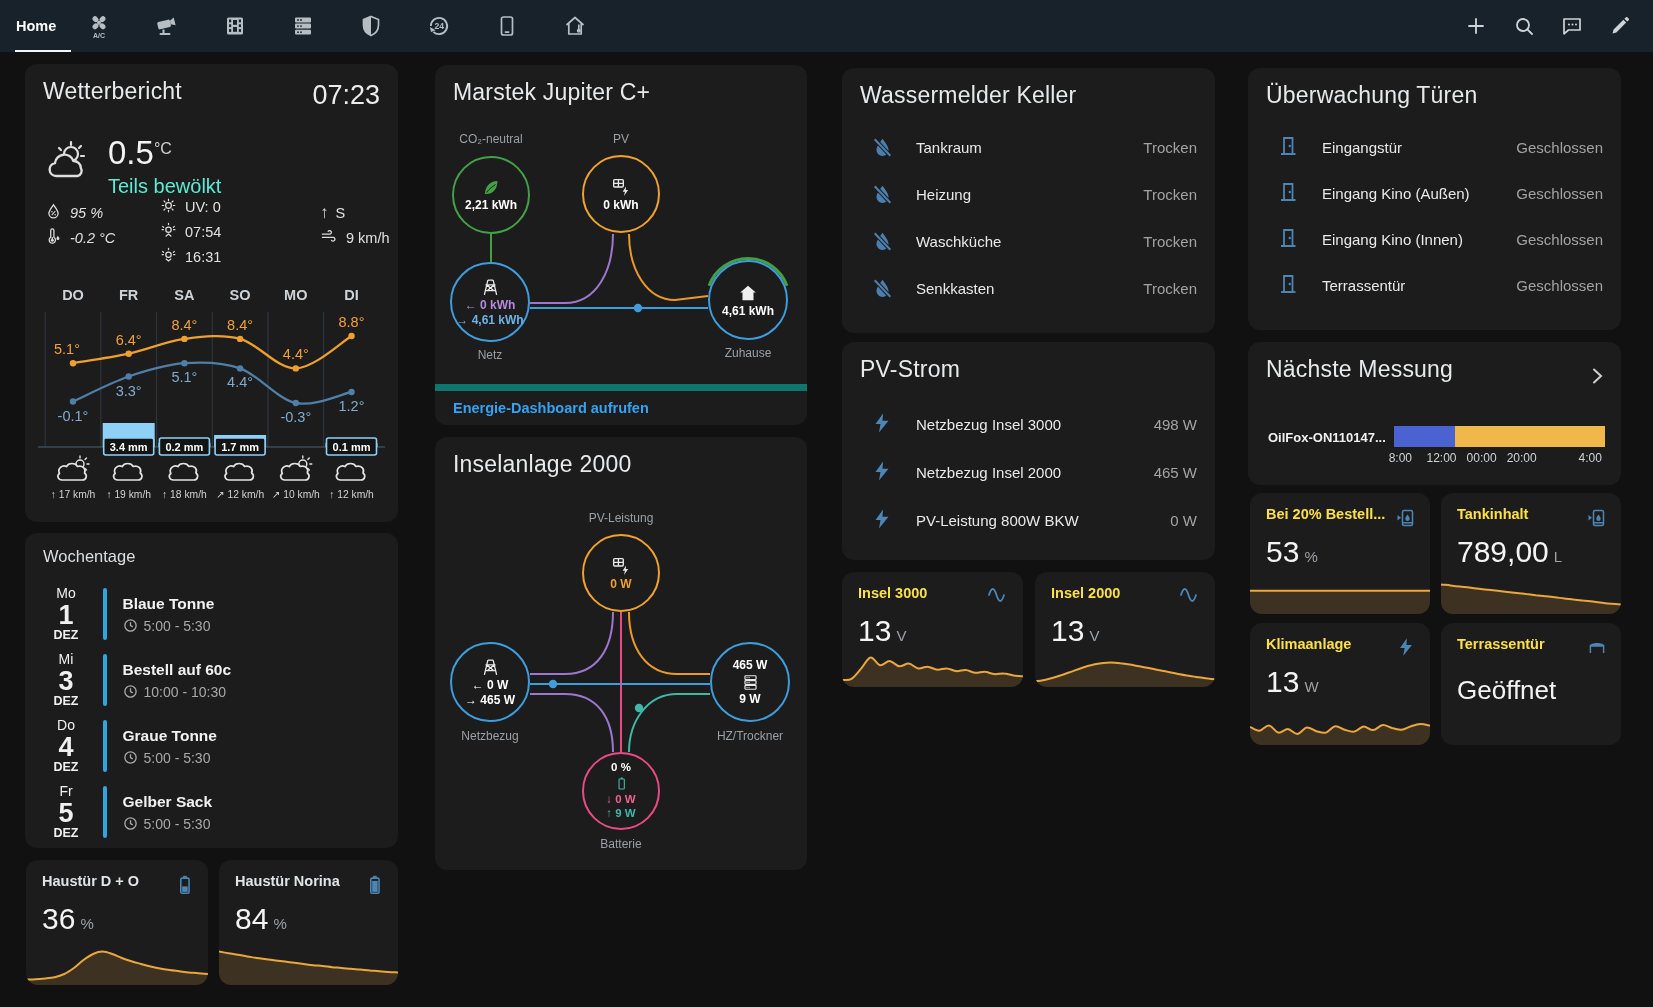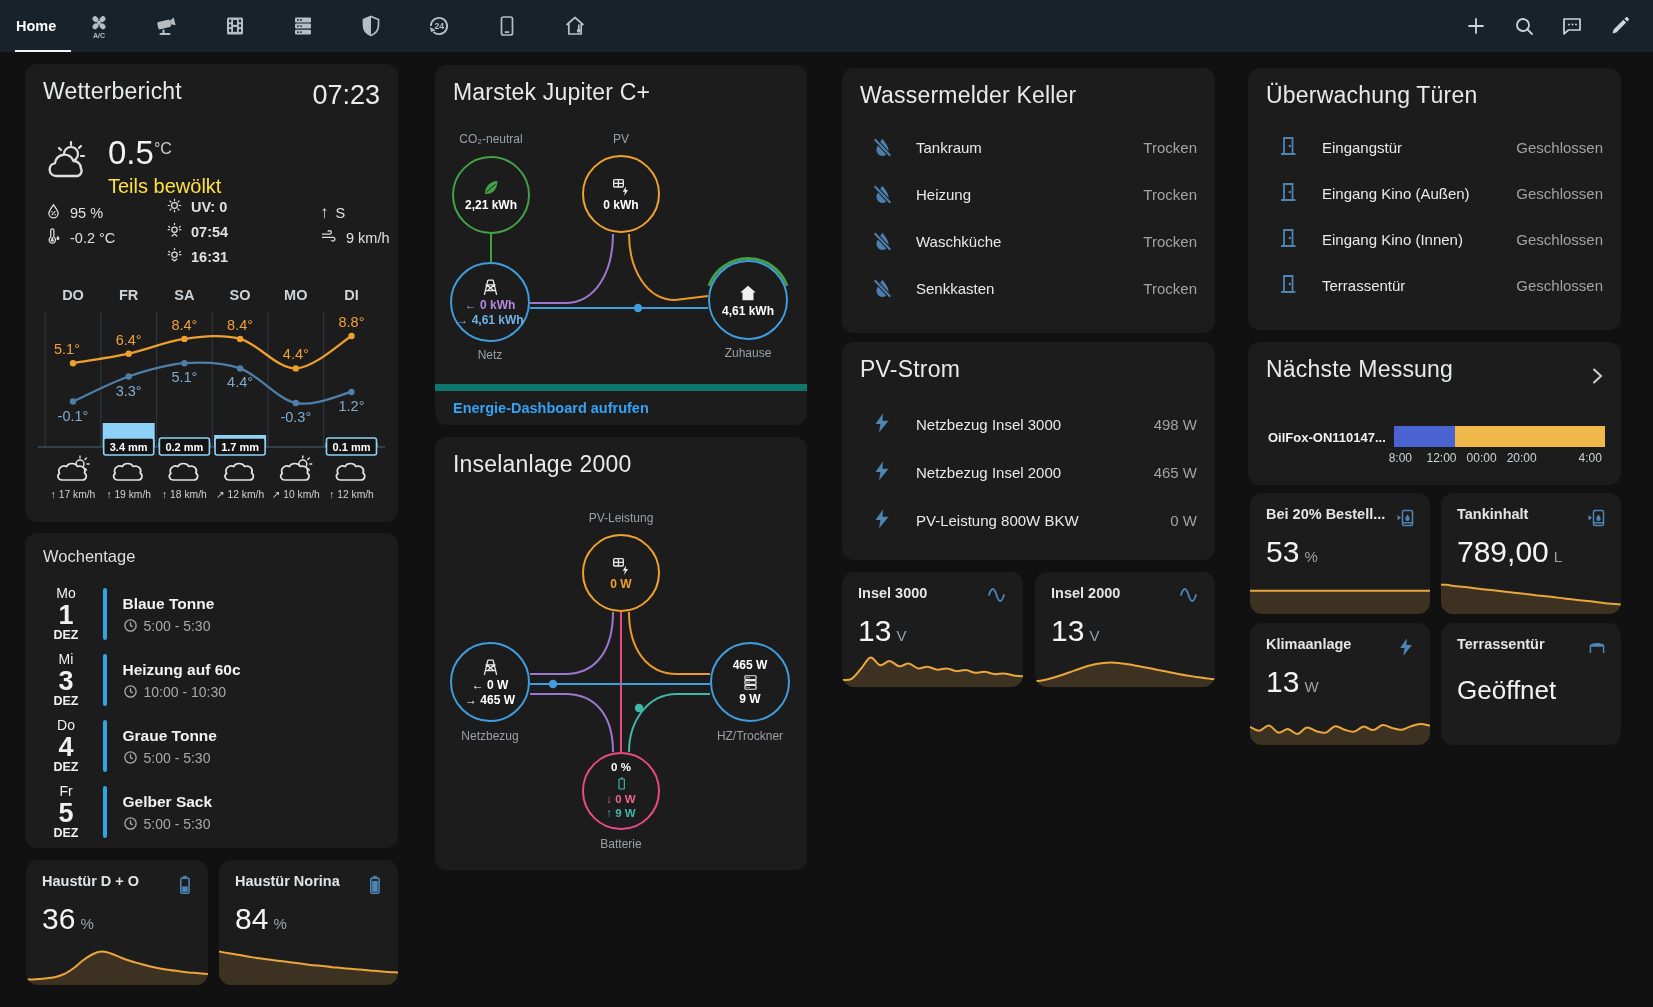--- a/index.html
+++ b/index.html
@@ -15,21 +15,21 @@
   .actions{position:absolute;right:21px;top:0;height:52px;display:flex;align-items:center;gap:24px;}
   .actico{width:24px;height:24px;cursor:pointer;}
   
   .card{position:absolute;background:#1c1c1c;border-radius:12px;overflow:hidden;}
   .ctitle{position:absolute;left:18px;top:14px;font-size:23px;color:#e7e9ea;letter-spacing:.2px;white-space:nowrap;}
   
   .wtime{position:absolute;right:18px;top:16px;font-size:27px;color:#ececec;}
   .wcur-icon{position:absolute;left:19px;top:74px;}
   .wt{font-size:33px;color:#f3f3f3;}
   .wtu{font-size:16px;color:#cfcfcf;vertical-align:top;line-height:1.9;}
-  .wcond{font-size:20px;color:#fde047;margin-top:3px;}
+  .wcond{font-size:20px;color:#5eead4;margin-top:3px;}
   .wattr{position:absolute;}
   .warow{display:flex;align-items:center;gap:7px;height:25px;font-size:14.5px;color:#e0e0e0;white-space:nowrap;}
   .wday{fill:#ced3d7;font-family:"Liberation Sans",sans-serif;font-size:14.5px;font-weight:700;text-anchor:middle;}
   .whigh{fill:#f2a13a;font-size:14.5px;text-anchor:middle;font-family:"Liberation Sans",sans-serif;}
   .wlow{fill:#7fabd2;font-size:14.5px;text-anchor:middle;font-family:"Liberation Sans",sans-serif;}
   .wprecip{fill:#fff;font-size:11px;font-weight:700;text-anchor:middle;font-family:"Liberation Sans",sans-serif;}
   .wwind{fill:#d2d2d2;font-size:10.3px;text-anchor:middle;font-family:"Liberation Sans",sans-serif;}
   
   .wtitle-sm{position:absolute;left:18px;top:14px;font-size:16.5px;color:#dcdee0;}
   .wkrows{position:absolute;left:18px;right:18px;top:48px;}
@@ -37,21 +37,21 @@
   .wkdate{width:46px;text-align:center;color:#f0f0f0;line-height:1.05;}
   .wkday{font-size:14px;}
   .wknum{font-size:27px;font-weight:700;}
   .wkmon{font-size:12.5px;font-weight:700;}
   .wkbar{width:3.5px;height:52px;background:#2ea7e0;border-radius:2px;margin:0 16px 0 14px;}
   .wkname{font-size:15.5px;font-weight:700;color:#f2f2f2;}
   .wktime{display:flex;align-items:center;gap:6px;font-size:14px;color:#a9a9a9;margin-top:5px;}
   
   .shead{display:flex;justify-content:space-between;align-items:flex-start;padding:13px 13px 0 16px;}
   .sname{font-size:14.5px;font-weight:700;color:#dfe4e7;}
-  .sname.blue{color:#e5e5e5;}
+  .sname.blue{color:#fde047;}
   .bigval{position:absolute;left:16px;top:42px;font-size:30px;color:#f4f4f4;}
   .unit{font-size:15px;color:#9aa2a8;margin-left:5px;}
   .bigstate{position:absolute;left:16px;top:52px;font-size:26px;color:#f2f2f2;}
   .spark{position:absolute;left:0;bottom:0;}
   
   .lrows{position:absolute;left:18px;right:18px;top:56px;}
   .lrow{height:47px;display:flex;align-items:center;cursor:pointer;}
   .licon{width:26px;height:26px;margin-left:10px;margin-right:20px;flex:0 0 auto;}
   .lname{font-size:15px;color:#e9e9e9;flex:1;}
   .lstate{font-size:15px;color:#a3a3a3;}
@@ -194,21 +194,21 @@
             <circle cx="27" cy="16" r="7"></circle>
             <path d="M27,4 V7 M37,8 L35,10 M40,18 H37 M15,10 L17,12" stroke-linecap="round"></path>
           </g>
           <path d="M12,38 a6.5,6.5 0 0 1 -1,-12.9 a9.5,9.5 0 0 1 18.4,-2.1 a7,7 0 0 1 7.4,6.8 a5.4,5.4 0 0 1 -3.3,8.2 Z" fill="#1c1c1c" stroke="#dedede" stroke-width="2.4" stroke-linejoin="round"></path>
         </svg>
     </div>
     <div style="position:absolute;left:83px;top:70px;">
       <span class="wt">0.5</span><span class="wtu">°C</span>
       <div class="wcond">Teils bewölkt</div>
     </div>
-    <div class="wattr" style="left:19px;top:136px;">
+    <div class="wattr" style="left:19px;top:136px;font-style:italic;">
       <div class="warow">
           <span><svg width="19" height="19" viewBox="0 0 24 24">
               <path d="M12,3.5 C9.2,7.5 6.2,11.2 6.2,14.3 a5.8,5.8 0 0 0 11.6,0 C17.8,11.2 14.8,7.5 12,3.5 Z" fill="none" stroke="#dcdcdc" stroke-width="1.7"></path>
               <path d="M9.7,16.6 L14.3,11.6" stroke="#dcdcdc" stroke-width="1.3"></path>
               <circle cx="10" cy="12.3" r="1" fill="#dcdcdc"></circle>
               <circle cx="14" cy="16" r="1" fill="#dcdcdc"></circle>
             </svg></span>
           <span>95 %</span>
         </div>
       <div class="warow">
@@ -216,21 +216,21 @@
               <g stroke="#dcdcdc" stroke-width="1.6" fill="none">
                 <path d="M8.5,4.5 a2,2 0 0 1 4,0 V13 a4,4 0 1 1 -4,0 Z"></path>
               </g>
               <circle cx="10.5" cy="16.6" r="1.9" fill="#dcdcdc"></circle>
               <path d="M10.5,13 V16" stroke="#dcdcdc" stroke-width="1.8"></path>
               <path d="M17.5,11 C16.3,12.8 15.7,13.7 15.7,14.6 a1.9,1.9 0 0 0 3.8,0 C19.5,13.7 18.7,12.8 17.5,11 Z" fill="#dcdcdc"></path>
             </svg></span>
           <span>-0.2 °C</span>
         </div>
     </div>
-    <div class="wattr" style="left:140px;top:130px;font-weight:bold;">
+    <div class="wattr" style="left:134px;top:130px;">
       <div class="warow">
           <span><svg width="19" height="19" viewBox="0 0 24 24">
               <circle cx="12" cy="12" r="3.6" stroke="#dcdcdc" stroke-width="1.6" fill="none"></circle>
               <path d="M12,4 V6 M12,18 V20 M4,12 H6 M18,12 H20 M6.3,6.3 L7.7,7.7 M16.3,16.3 L17.7,17.7 M6.3,17.7 L7.7,16.3 M16.3,7.7 L17.7,6.3" stroke="#dcdcdc" stroke-width="1.5" stroke-linecap="round"></path>
             </svg></span>
           <span>UV: 0</span>
         </div>
       <div class="warow">
           <span><svg width="19" height="19" viewBox="0 0 24 24">
               <g stroke="#dcdcdc" stroke-width="1.6" fill="none" stroke-linecap="round">
@@ -374,21 +374,21 @@
           </div>
       </div>
       <div class="wkrow">
         <div class="wkdate">
             <div class="wkday">Mi</div>
             <div class="wknum">3</div>
             <div class="wkmon">DEZ</div>
           </div>
         <div class="wkbar"></div>
         <div>
-            <div class="wkname">Heizung auf 60c</div>
+            <div class="wkname">Bestell auf 60c</div>
           <div class="wktime">
               <svg width="15" height="15" viewBox="0 0 16 16">
                 <g stroke="#a9a9a9" fill="none" stroke-width="1.4">
                   <circle cx="8" cy="8" r="6"></circle>
                   <path d="M8,4.5 V8 L10.4,9.4"></path>
                 </g>
               </svg>
               <span>10:00 - 10:30</span>
             </div>
           </div>

